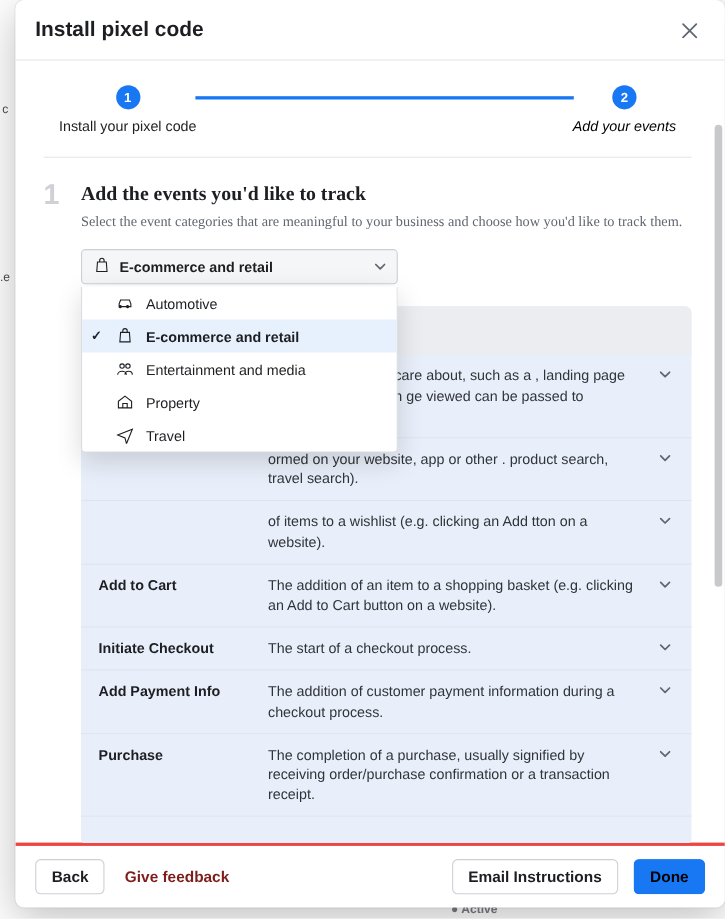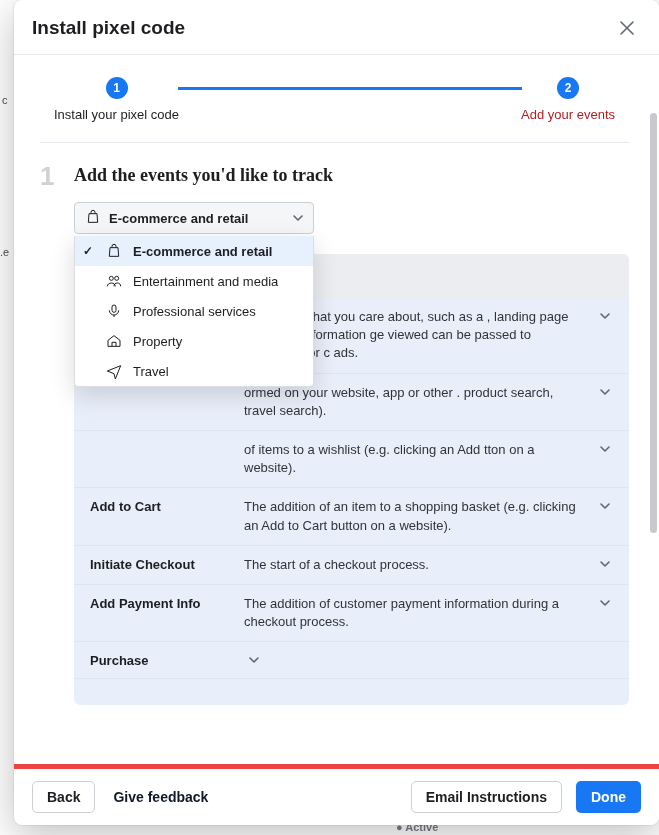--- a/index.html
+++ b/index.html
@@ -67,38 +67,38 @@
     border: none;
   }
   .step-line {
     flex:1; height:3px; background:#1877f2; margin: 0 -1px;
     align-self:flex-start; margin-top:10px;
     min-width:260px;
   }
   .step-label {
     font-size:13px; margin-top:8px; color:#1c1e21;
   }
-  .step-label.active { color:#b91c1c; }
+  .step-label.active { color:#000000;font-style:italic; }
   .stepper-separator {
      border:none; border-top:1px solid #e4e6eb; margin: 10px 26px 0;
   }
 
   .section {
     padding: 22px 26px 0 26px;
     position:relative;
   }
   .section-num {
     position:absolute; left:26px; top:18px;
     font-size:26px; font-weight:600; color:#cfd1d6;
   }
   .section-header { margin-left: 34px; font-family: Liberation Serif, serif; }
   .section-title { font-size:18px; font-weight:700; margin-bottom:6px;}
   .section-desc  { font-size:13px; color:#606770; line-height:1.42; }
 
-  .dropdown-wrap { margin:16px 0 0 34px; position:relative; width:240px; }
+  .dropdown-wrap { margin:16px 0 0 34px; position:relative; width:288px; }
   .dropdown-btn {
     width:100%; height:32px; border:1px solid #ccd0d5;
     background:#f5f6f7; border-radius:4px;
     display:flex; align-items:center; gap:8px;
     padding: 0 10px; cursor:pointer;
     font-size:13px; font-weight:600; color:#1c1e21;
   }
   .dropdown-btn .chev { margin-left:auto; color:#606770; }
   .dropdown-menu {
     position:absolute; left:0; top:34px; width:100%;
@@ -144,46 +144,46 @@
   }
   .event-desc {
     flex:1; font-size:13px; color:#303438; line-height:1.4;
   }
   .event-chev {
     width:20px; display:flex; align-items:flex-start; justify-content:center;
     color:#606770; padding-top:2px; cursor:pointer;
   }
 
   .modal-footer {
-    border-top:5px solid #ef4444;
+    border-top:3px solid #ef4444;
     padding: 12px 18px;
     display:flex; align-items:center; gap:14px;
   }
   .btn {
     height:32px; padding:0 14px; border-radius:5px;
     font-size:14px; font-weight:600; cursor:pointer;
     display:flex; align-items:center; border:1px solid transparent;
   }
   .btn-secondary { background:#fff; border-color:#ccd0d5; color:#1c1e21;}
-  .btn-link { background:transparent; border:none; color:#0f172a; padding:0 4px;}
-  .btn-primary { background:#1877f2; color:#ffffff; }
+  .btn-link { background:transparent; border:none; color:#7f1d1d; padding:0 4px;}
+  .btn-primary { background:#1877f2; color:#000000; }
   .spacer { flex:1; }
 
   
   .bg-hint { position:absolute; color:#4a4c4f; font-size:11px; }
 </style>
 </head>
 <body>
 
 <div class="behind">
   <span class="bg-hint" style="left:2px; top:94px;">c</span>
   <span class="bg-hint" style="left:0px; top:246px;">.e</span>
   <span class="bg-hint" style="left:0px; top:222px;margin-left:36px;">th</span>
   <span class="bg-hint" style="right:4px; top:94px; font-weight:600;">C</span>
-  <span class="bg-hint" style="left:396px; bottom:2px; font-weight:600; color:#7a7d82;">● <span>Active</span></span>
+  <span class="bg-hint" style="left:410px; bottom:2px; font-weight:600; color:#7a7d82;">● <span>Active</span></span>
 </div>
 
 <div class="modal">
 
   <div class="modal-header">
     <div class="modal-title">Install pixel code</div>
     <button class="close-btn" aria-label="Close">
       <svg width="14" height="14" viewBox="0 0 14 14">
           <path d="M1 1 L13 13 M13 1 L1 13" stroke="#606770" stroke-width="1.6" stroke-linecap="round"></path>
         </svg>
@@ -202,37 +202,46 @@
         <div class="step-circle">2</div>
         <div class="step-label active">Add your events</div>
       </div>
     </div>
     <hr class="stepper-separator">
 
     <div class="section">
       <div class="section-num">1</div>
       <div class="section-header">
         <div class="section-title">Add the events you'd like to track</div>
+        <div class="section-desc">Select the event categories that are meaningful to your business and choose how you'd like to track them.</div>
       </div>
 
       <div class="dropdown-wrap">
         <button class="dropdown-btn">
           <span class="icon">
             <svg viewBox="0 0 24 24">
                 <path d="M6 7h12l1 13H5L6 7z M9 7V5a3 3 0 0 1 6 0v2"></path>
               </svg>
           </span>
           <span>E-commerce and retail</span>
           <span class="chev">
             <svg width="10" height="10" viewBox="0 0 10 10">
                 <path d="M1 3 L5 7 L9 3" stroke="#606770" stroke-width="1.6" fill="none" stroke-linecap="round" stroke-linejoin="round"></path>
               </svg>
           </span>
         </button>
         <div class="dropdown-menu" id="dd-menu">
+            <div class="dd-item">
+              <span class="icon">
+                <svg viewBox="0 0 24 24">
+                  <path d="M4 13l2-5h12l2 5v4H4v-4z M7 17a1.5 1.5 0 1 0 0 .001 M17 17a1.5 1.5 0 1 0 0 .001"></path>
+                </svg>
+              </span>
+              <span>Automotive</span>
+            </div>
             <div class="dd-item selected">
               <span class="check">✓</span>
               <span class="icon">
                 <svg viewBox="0 0 24 24">
                   <path d="M6 7h12l1 13H5L6 7z M9 7V5a3 3 0 0 1 6 0v2"></path>
                 </svg>
               </span>
               <span>E-commerce and retail</span>
             </div>
             <div class="dd-item">
@@ -241,29 +250,20 @@
                   <circle cx="8" cy="8" r="3"></circle>
                   <circle cx="16" cy="8" r="3"></circle>
                   <path d="M2 20c0-3 3-5 6-5s6 2 6 5 M12 20c0-3 2-5 5-5s5 2 5 5"></path>
                 </svg>
               </span>
               <span>Entertainment and media</span>
             </div>
             <div class="dd-item">
               <span class="icon">
                 <svg viewBox="0 0 24 24">
-                  <rect x="9" y="3" width="6" height="11" rx="3"></rect>
-                  <path d="M5 11a7 7 0 0 0 14 0 M12 18v3"></path>
-                </svg>
-              </span>
-              <span>Professional services</span>
-            </div>
-            <div class="dd-item">
-              <span class="icon">
-                <svg viewBox="0 0 24 24">
                   <path d="M3 11l9-7 9 7v9H3v-9z M9 20v-6h6v6"></path>
                 </svg>
               </span>
               <span>Property</span>
             </div>
             <div class="dd-item">
               <span class="icon">
                 <svg viewBox="0 0 24 24">
                   <path d="M2 12l20-8-8 20-2-8-10-4z"></path>
                 </svg>
@@ -325,20 +325,21 @@
               <div class="event-name">Add Payment Info</div>
               <div class="event-desc">The addition of customer payment information during a checkout process.</div>
               <div class="event-chev">
                 <svg width="12" height="12" viewBox="0 0 12 12">
                   <path d="M2 4 L6 8 L10 4" stroke="#606770" stroke-width="1.6" fill="none" stroke-linecap="round" stroke-linejoin="round"></path>
                 </svg>
               </div>
             </div>
             <div class="event-row">
               <div class="event-name">Purchase</div>
+              <div class="event-desc">The completion of a purchase, usually signified by receiving order/purchase confirmation or a transaction receipt.</div>
               <div class="event-chev">
                 <svg width="12" height="12" viewBox="0 0 12 12">
                   <path d="M2 4 L6 8 L10 4" stroke="#606770" stroke-width="1.6" fill="none" stroke-linecap="round" stroke-linejoin="round"></path>
                 </svg>
               </div>
             </div>
             <div class="event-row"></div>
           </div>
       </div>
     </div>

